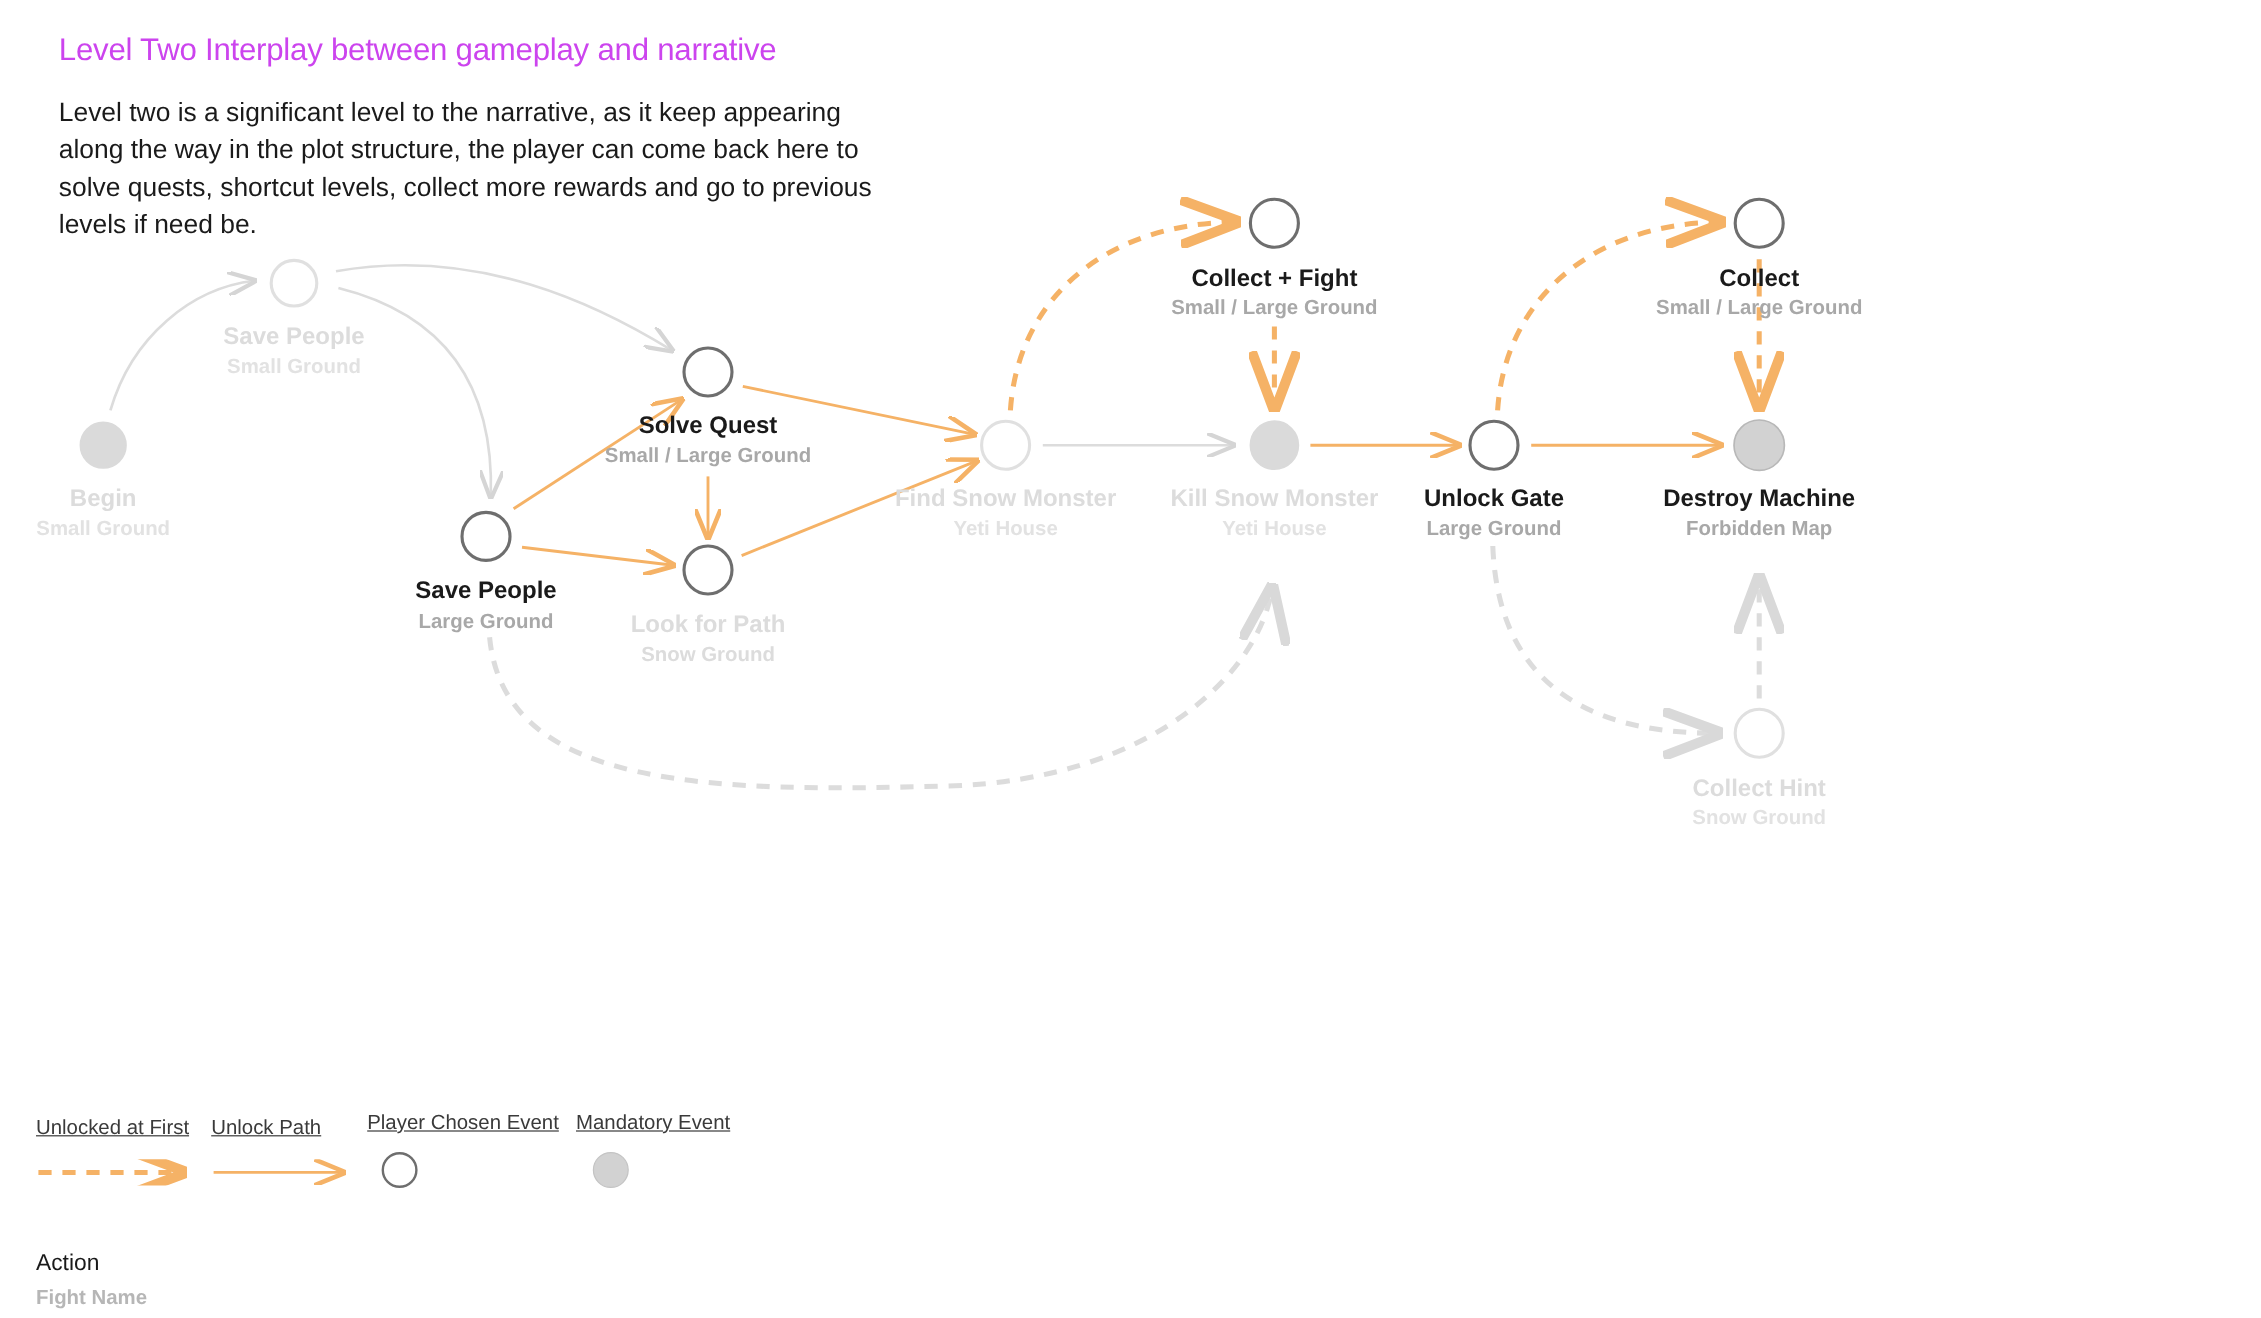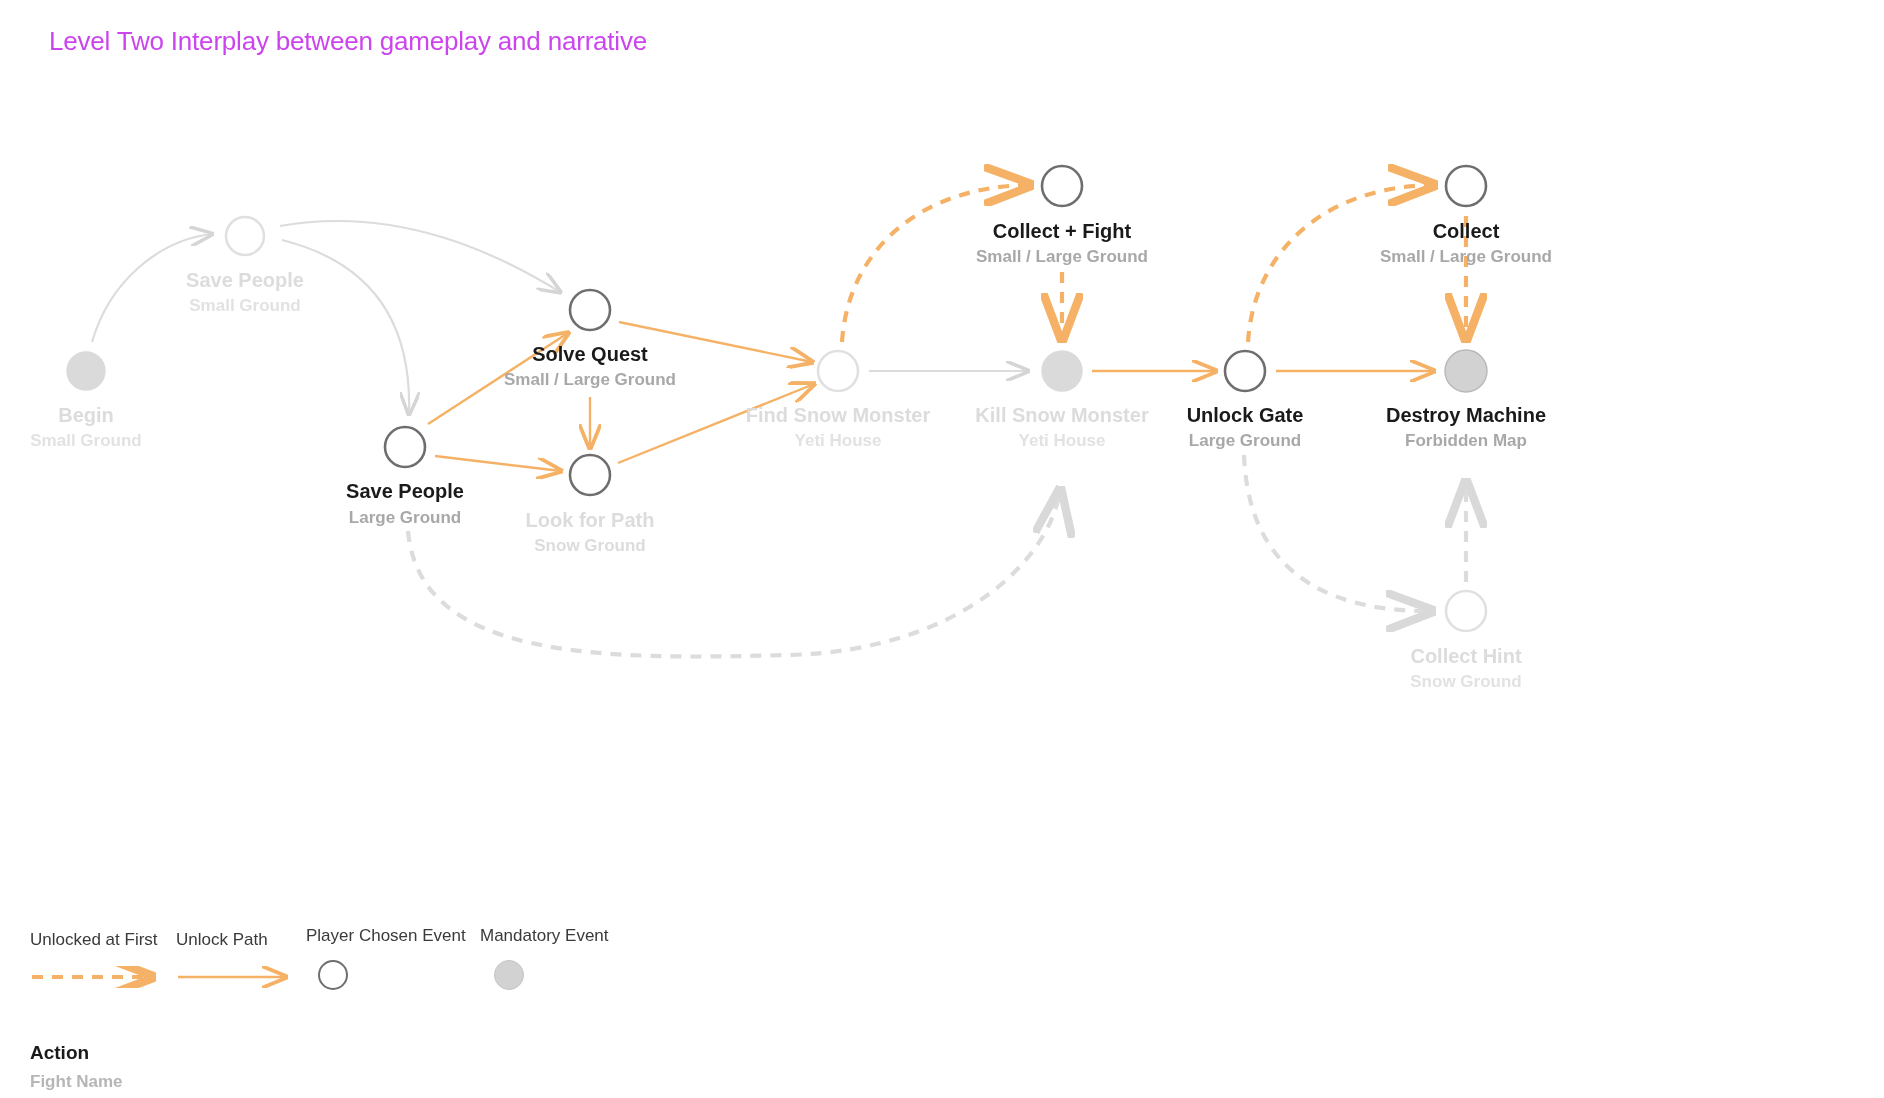--- a/index.html
+++ b/index.html
@@ -57,45 +57,47 @@
   .edge-gray-dash { stroke:#dcdcdc; stroke-width:4.2; fill:none;
                     stroke-dasharray:11 9; stroke-linecap:butt; }
 
   
   .legend { position:absolute; left:30px; top:930px; }
   .legend-row { position:relative; height:74px; }
   .lg-item { position:absolute; }
   .lg-label {
     font-size:17px; color:#3a3a3a;
     white-space:nowrap;
+    text-decoration:underline;
   }
   .lg-swatch { margin-top:16px; height:34px; position:relative; }
   .lg-circle-open {
     width:26px; height:26px; border-radius:50%;
     border:2.6px solid #6e6e6e; background:#fff;
   }
   .lg-circle-fill {
     width:28px; height:28px; border-radius:50%;
     background:#d2d2d2; border:1.4px solid #c4c4c4;
   }
   .legend-action {
     position:absolute; left:30px; top:1042px;
-    font-size:19px; font-weight:bold; color:#1a1a1a;
+    font-size:19px; font-weight:normal; color:#1a1a1a;
   }
   .legend-levelname {
     position:absolute; left:30px; top:1072px;
     font-size:17px; font-weight:bold; color:#b6b6b6;
   }
 </style>
 </head>
 <body>
 
 <div class="page">
 
   <div class="title">Level Two Interplay between gameplay and narrative</div>
+  <div class="desc">Level two is a significant level to the narrative, as it keep appearing along the way in the plot structure, the player can come back here to solve quests, shortcut levels, collect more rewards and go to previous levels if need be.</div>
 
   <svg class="diagram" viewBox="0 0 1884 1098">
     <defs>
       <marker id="ar-orange" markerWidth="11" markerHeight="9" refX="10" refY="4.5" orient="auto">
         <path d="M0,0 L11,4.5 L0,9" fill="none" stroke="#f5b266" stroke-width="1.6"></path>
       </marker>
       <marker id="ar-gray" markerWidth="11" markerHeight="9" refX="10" refY="4.5" orient="auto">
         <path d="M0,0 L11,4.5 L0,9" fill="none" stroke="#d5d5d5" stroke-width="1.6"></path>
       </marker>
       <marker id="ar-orange-d" markerWidth="12" markerHeight="10" refX="11" refY="5" orient="auto">

